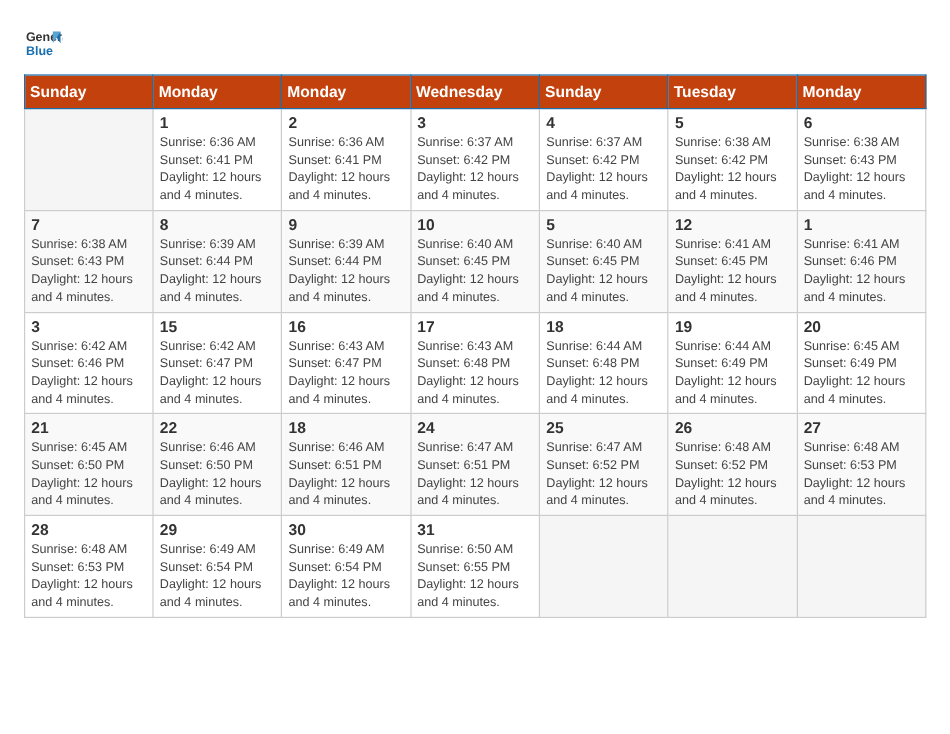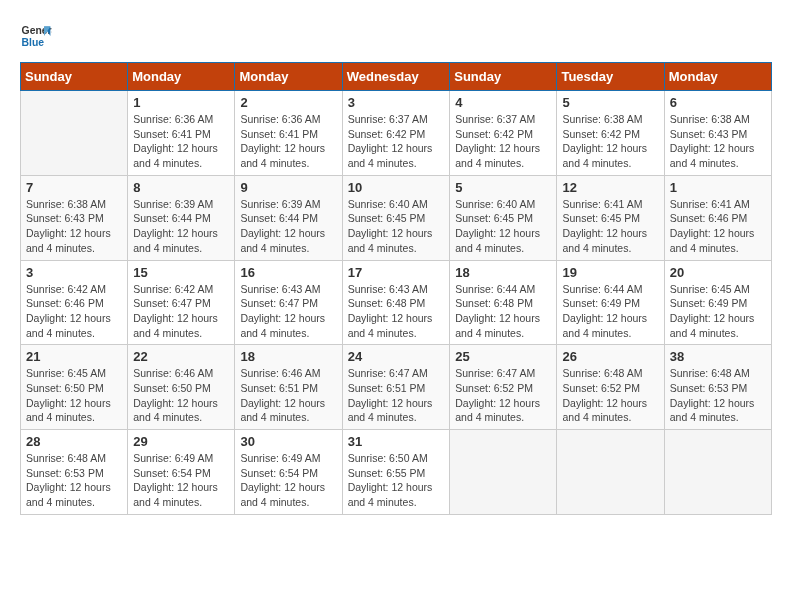--- a/index.html
+++ b/index.html
@@ -217,21 +217,21 @@
         </td>
         <td>
           <span class="day-number">25</span>
           <div class="day-info">Sunrise: 6:47 AM<br>Sunset: 6:52 PM<br>Daylight: 12 hours and 4 minutes.</div>
         </td>
         <td>
           <span class="day-number">26</span>
           <div class="day-info">Sunrise: 6:48 AM<br>Sunset: 6:52 PM<br>Daylight: 12 hours and 4 minutes.</div>
         </td>
         <td>
-          <span class="day-number">38</span>
+          <span class="day-number">27</span>
           <div class="day-info">Sunrise: 6:48 AM<br>Sunset: 6:53 PM<br>Daylight: 12 hours and 4 minutes.</div>
         </td>
       </tr>
       <tr>
         <td>
           <span class="day-number">28</span>
           <div class="day-info">Sunrise: 6:48 AM<br>Sunset: 6:53 PM<br>Daylight: 12 hours and 4 minutes.</div>
         </td>
         <td>
           <span class="day-number">29</span>

